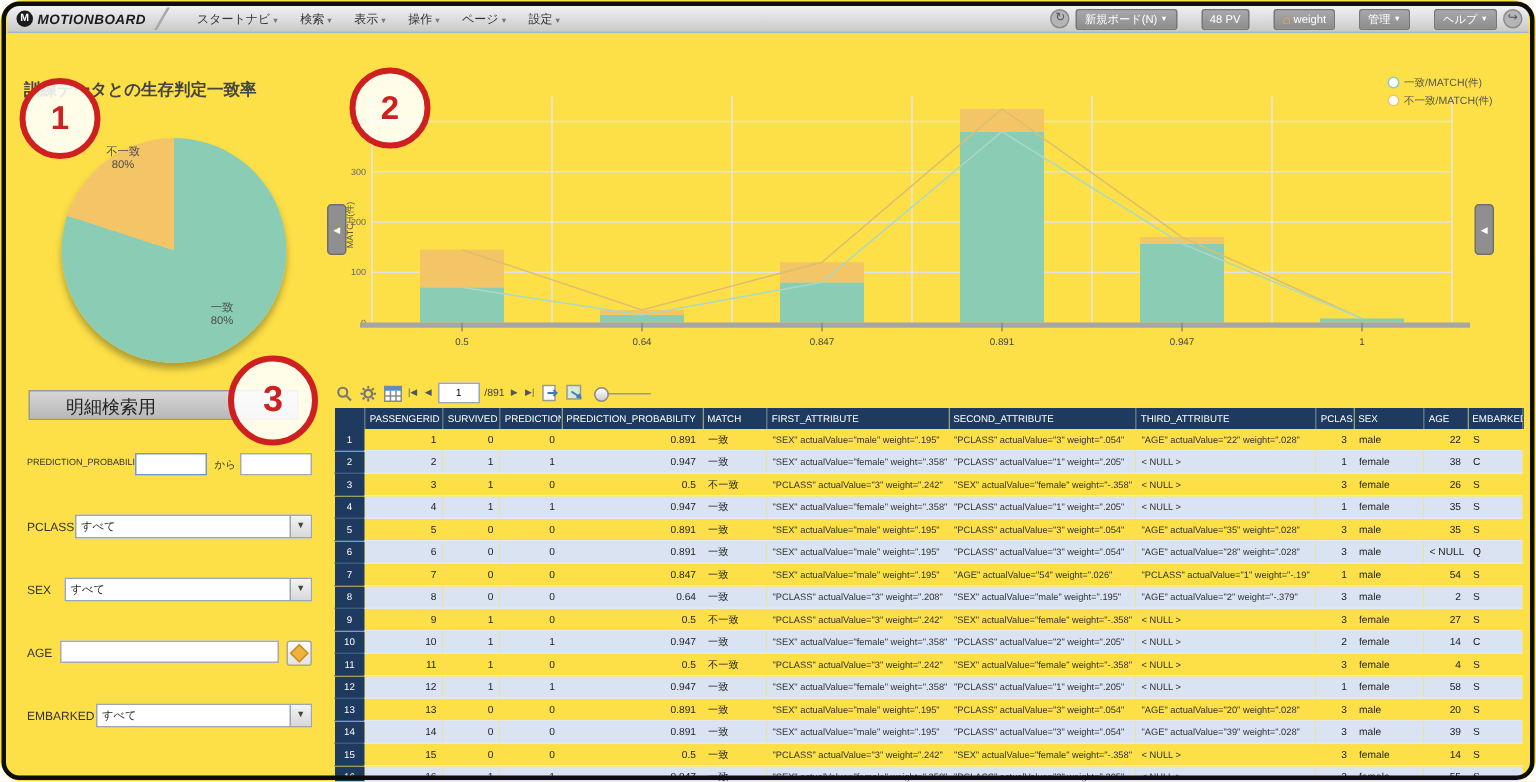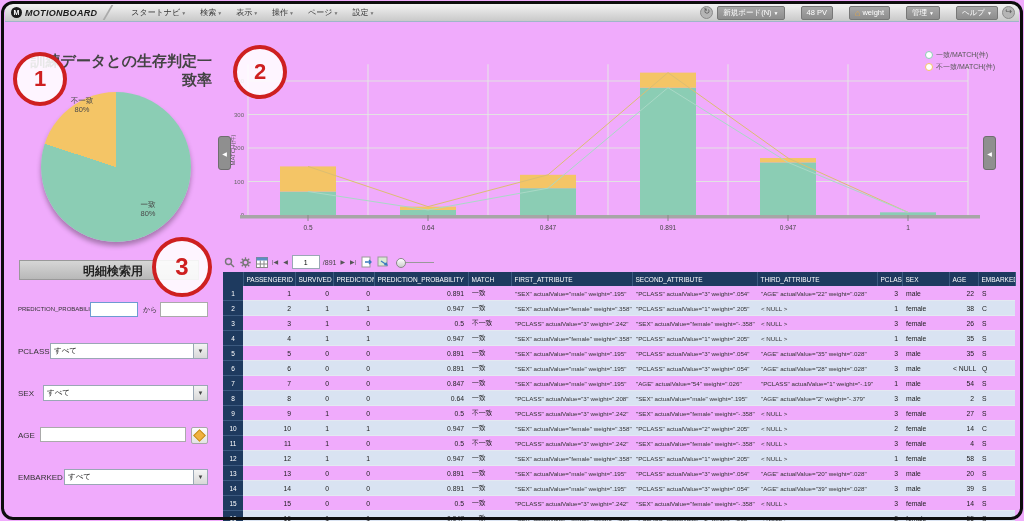--- a/index.html
+++ b/index.html
@@ -1,17 +1,17 @@
 <!DOCTYPE html>
 <html><head>
 <meta charset="utf-8">
 <style>
   html,body{margin:0;padding:0;background:#fff;}
-  .stage{position:relative;width:1024px;height:521px;background:#f0abfc;overflow:hidden;
-         font-family:"Liberation Sans",sans-serif;color:#222;}
+  .stage{position:relative;width:1024px;height:521px;background:#fde047;overflow:hidden;
+         font-family:"Liberation Sans",sans-serif;color:#222;border-radius:15px;}
   .frame{position:absolute;inset:1px;border:3px solid #0d0d0d;border-radius:12px;z-index:60;pointer-events:none;}
 
   
   .topbar{position:absolute;left:5px;top:4px;right:5px;height:17px;
           background:linear-gradient(#f2f2f2,#c9c9c9);border-bottom:1px solid #9fb6c9;
           display:flex;align-items:center;font-size:8px;z-index:5;}
   .logo{display:flex;align-items:center;gap:3px;margin-left:6px;}
   .logo-circle{width:11px;height:11px;border-radius:50%;background:#1b1b1b;color:#fff;
                font-size:7px;font-weight:bold;display:flex;align-items:center;justify-content:center;}
   .logo-text{font-weight:bold;font-style:italic;font-size:9px;color:#1b1b1b;letter-spacing:.3px;}
@@ -27,21 +27,21 @@
   .home-glyph{color:#f0a93c;font-size:9px;line-height:8px;}
 
   
   .tabbar{position:absolute;left:5px;top:22px;right:5px;height:15px;background:#fdfdfd;
           border-bottom:1px solid #a9c2d6;display:flex;align-items:flex-end;padding-left:3px;gap:2px;z-index:5;}
   .tab{font-size:7.5px;padding:2px 6px 2px 6px;color:#333;background:#f2f2f2;border:1px solid #d5d5d5;
        border-bottom:none;white-space:nowrap;}
   .tab.active{background:#a9d2e5;border-color:#8fb8cd;font-weight:bold;}
 
   
-  .pie-title{position:absolute;left:16px;top:52px;width:196px;text-align:right;font-size:15px;
+  .pie-title{position:absolute;left:16px;top:52px;width:196px;text-align:left;font-size:11px;
              font-weight:bold;color:#444;z-index:2;}
   .pie{position:absolute;left:41px;top:92px;width:150px;height:150px;border-radius:50%;
        box-shadow:0 4px 5px rgba(0,0,0,.3);}
   .pie-label{position:absolute;z-index:3;text-align:center;font-size:7.5px;color:#4a4a4a;line-height:1.25;}
   .pie-label .l1{display:block;}
   .handle{position:absolute;width:11px;height:32px;background:#8f8f8f;border:1px solid #6e6e6e;
           border-radius:3px;color:#fff;font-size:6px;display:flex;align-items:center;justify-content:center;z-index:6;}
 
   
   .barchart-wrap{position:absolute;left:228px;top:40px;width:770px;height:205px;}
@@ -50,21 +50,21 @@
   .legend-dot{width:6px;height:6px;border-radius:50%;background:#fff;border:1.5px solid #000;}
 
   
   .ann{position:absolute;border:4px solid #ce2020;border-radius:50%;background:rgba(255,255,255,.88);
        color:#ce2020;font-weight:bold;display:flex;align-items:center;justify-content:center;z-index:40;}
 
   
   .search-panel{position:absolute;left:10px;top:252px;width:213px;height:262px;font-size:8px;}
   .search-header{position:absolute;left:9px;top:8px;width:180px;height:20px;
                  background:linear-gradient(#d6d6d6,#b8b8b8);border:1px solid #999;
-                 font-size:12px;font-weight:bold;color:#222;line-height:20px;padding-left:8px;box-sizing:border-box;text-align:center;}
+                 font-size:12px;font-weight:normal;color:#222;line-height:20px;padding-left:24px;box-sizing:border-box;}
   .fld-label{position:absolute;color:#333;}
   .inp{position:absolute;background:#fff;border:1px solid #aaa;box-sizing:border-box;font-size:7px;padding:1px 2px;
        font-family:"Liberation Sans",sans-serif;}
   .inp.blue{border:1px solid #6d9bd1;}
   .select{position:absolute;background:#fff;border:1px solid #9aa7b5;box-sizing:border-box;height:16px;
           display:flex;align-items:center;}
   .select .val{flex:1;font-size:7.5px;padding-left:3px;color:#222;}
   .select .dd{width:13px;height:100%;background:linear-gradient(#f4f4f4,#d8d8d8);border-left:1px solid #9aa7b5;
               font-size:6px;color:#444;display:flex;align-items:center;justify-content:center;}
   .age-btn{position:absolute;width:15px;height:15px;background:linear-gradient(#fdfdfd,#e3e3e3);

